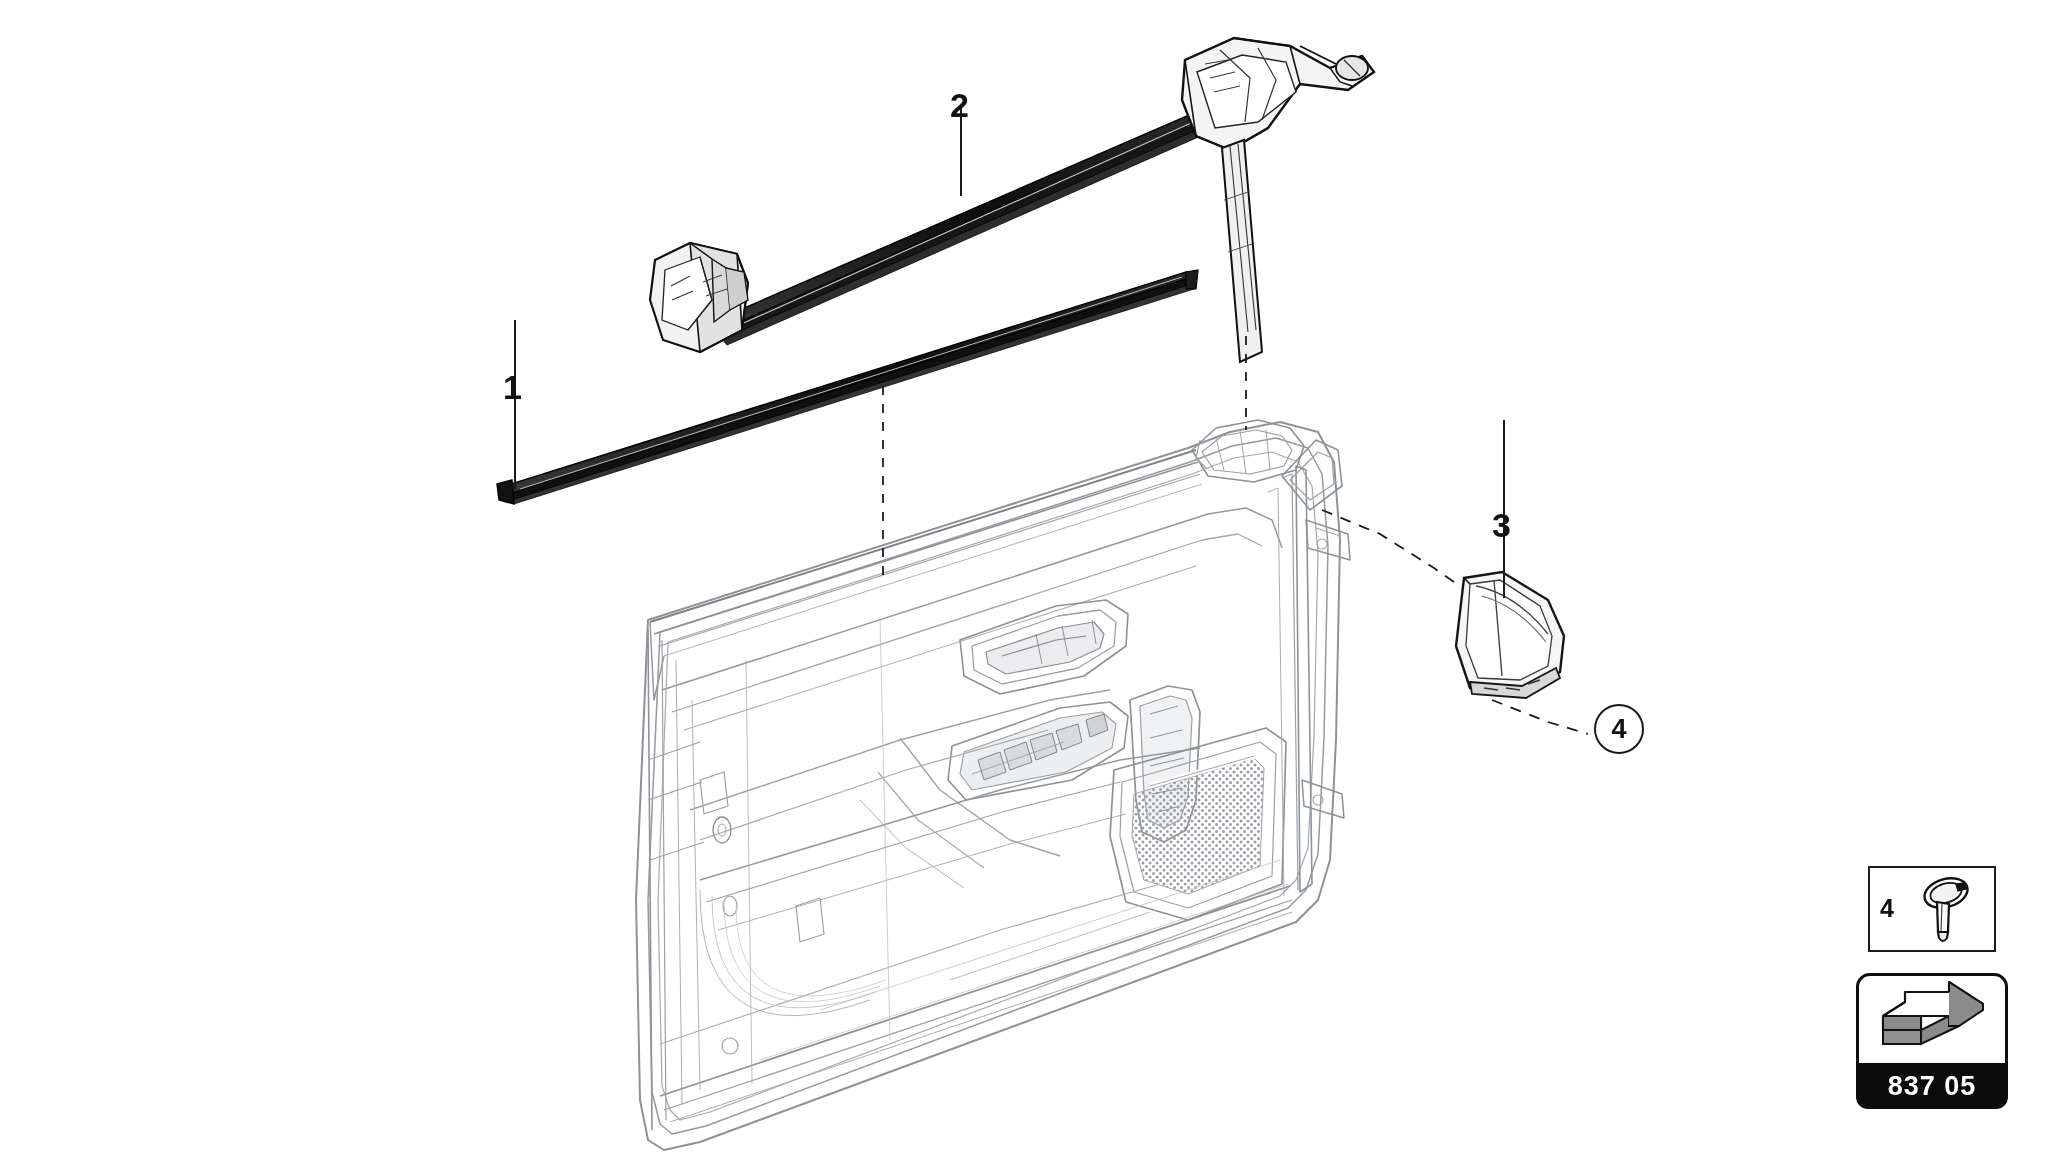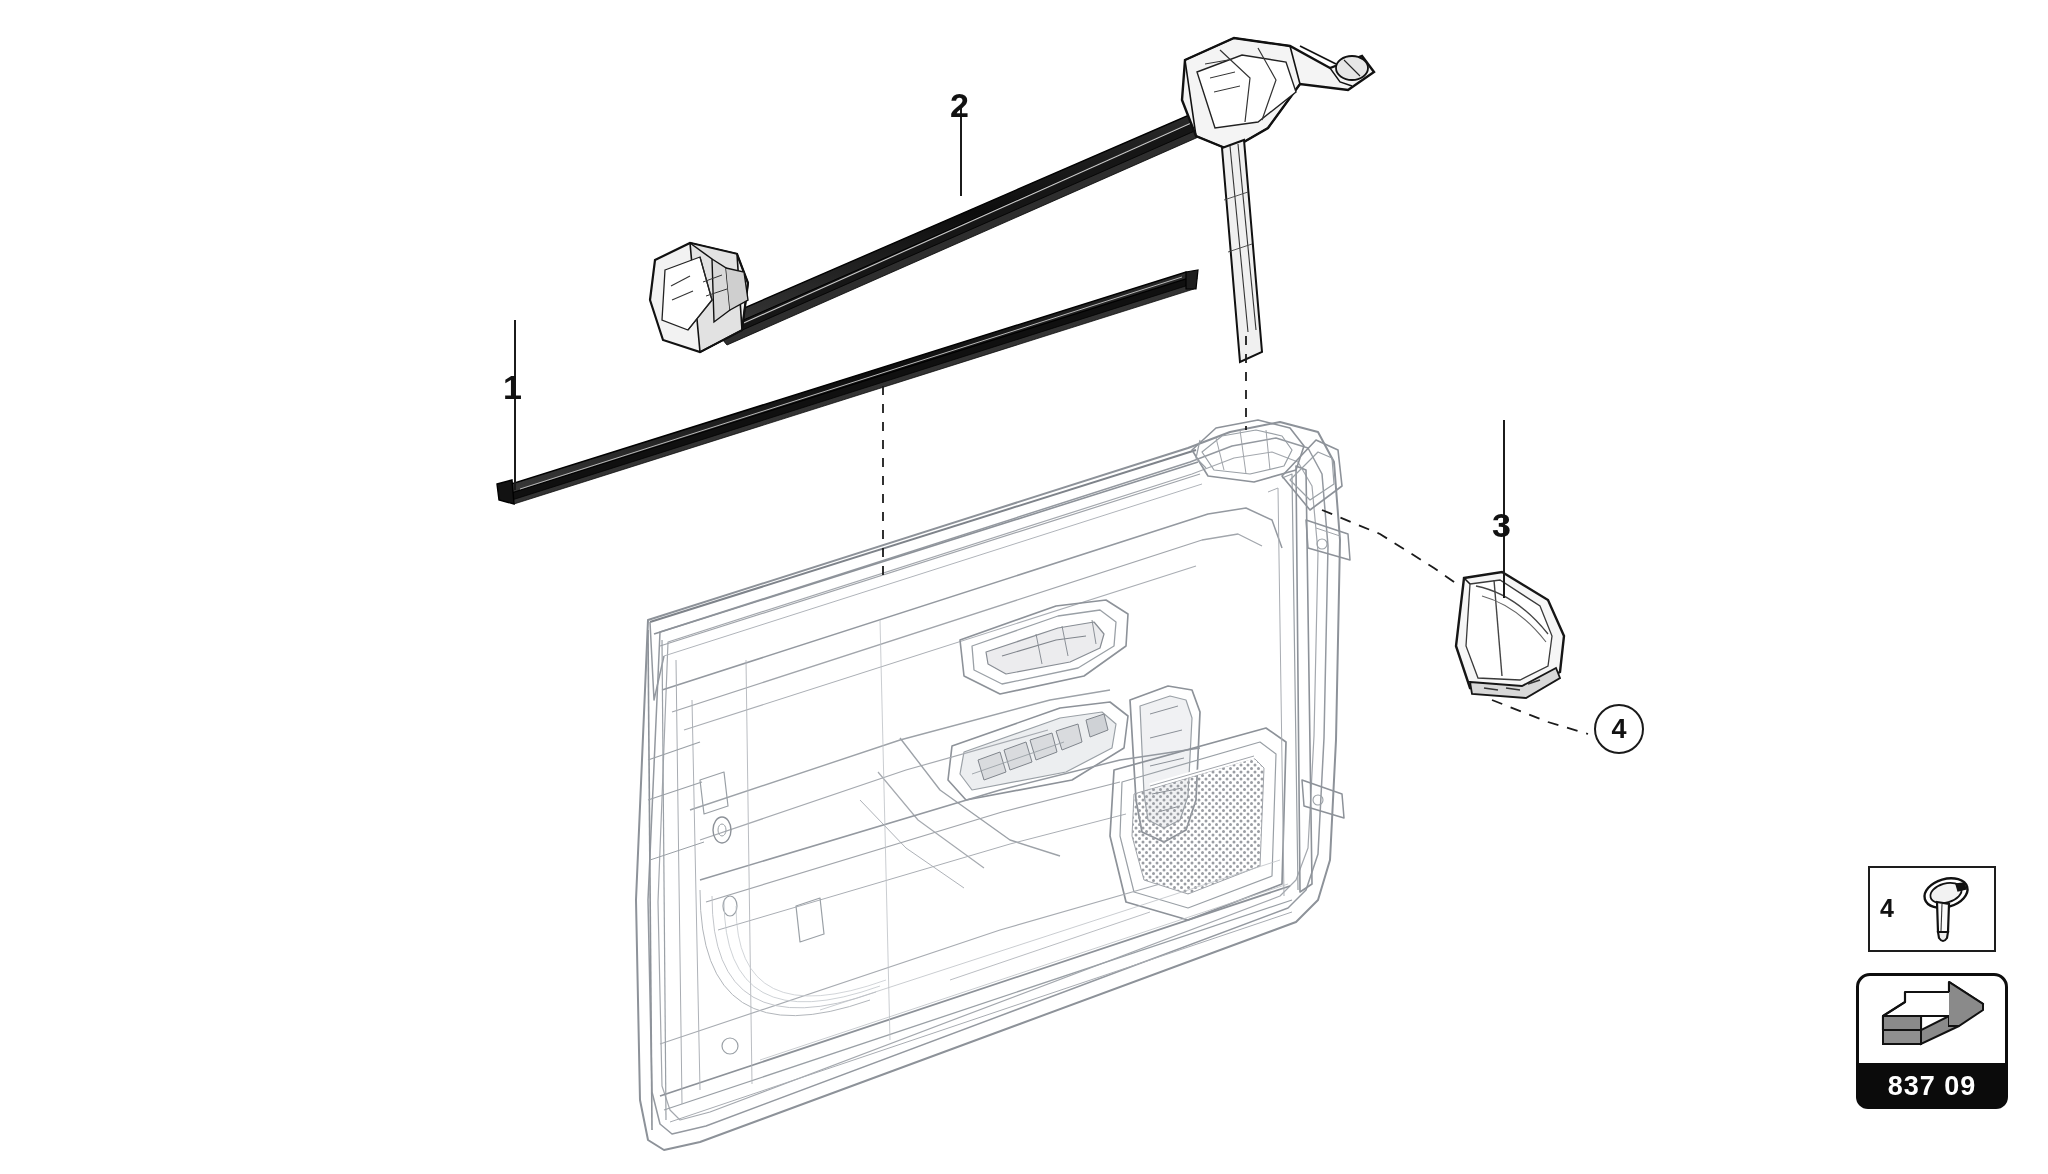--- a/index.html
+++ b/index.html
@@ -376,15 +376,15 @@
       <path d="M 24,40 L 46,26 L 46,16 L 90,16 L 90,6 L 124,28 L 90,50 L 90,40 L 62,40 L 62,54 L 24,54 Z" fill="#ffffff" stroke="#111" stroke-width="2.2" stroke-linejoin="round"></path>
 
       <path d="M 24,40 L 24,54 L 62,54 L 62,40 Z" fill="#8a8a8a" stroke="#111" stroke-width="2"></path>
       <path d="M 62,54 L 62,68 L 100,50 L 90,50 L 90,40 Z" fill="#8a8a8a" stroke="#111" stroke-width="2"></path>
       <path d="M 24,54 L 24,68 L 62,68 L 62,54 Z" fill="#8f8f8f" stroke="#111" stroke-width="2"></path>
       <path d="M 90,6 L 124,28 L 124,34 L 100,50 L 90,50" fill="#8a8a8a" stroke="#111" stroke-width="2"></path>
       <path d="M 46,16 L 46,26 L 24,40 L 24,54" fill="none" stroke="#111" stroke-width="2"></path>
       <path d="M 90,16 L 90,6" fill="none" stroke="#111" stroke-width="2"></path>
     </svg>
   </div>
-  <div id="banner">837 09</div>
+  <div id="banner">837 05</div>
 
 </div>
 
 </body></html>

